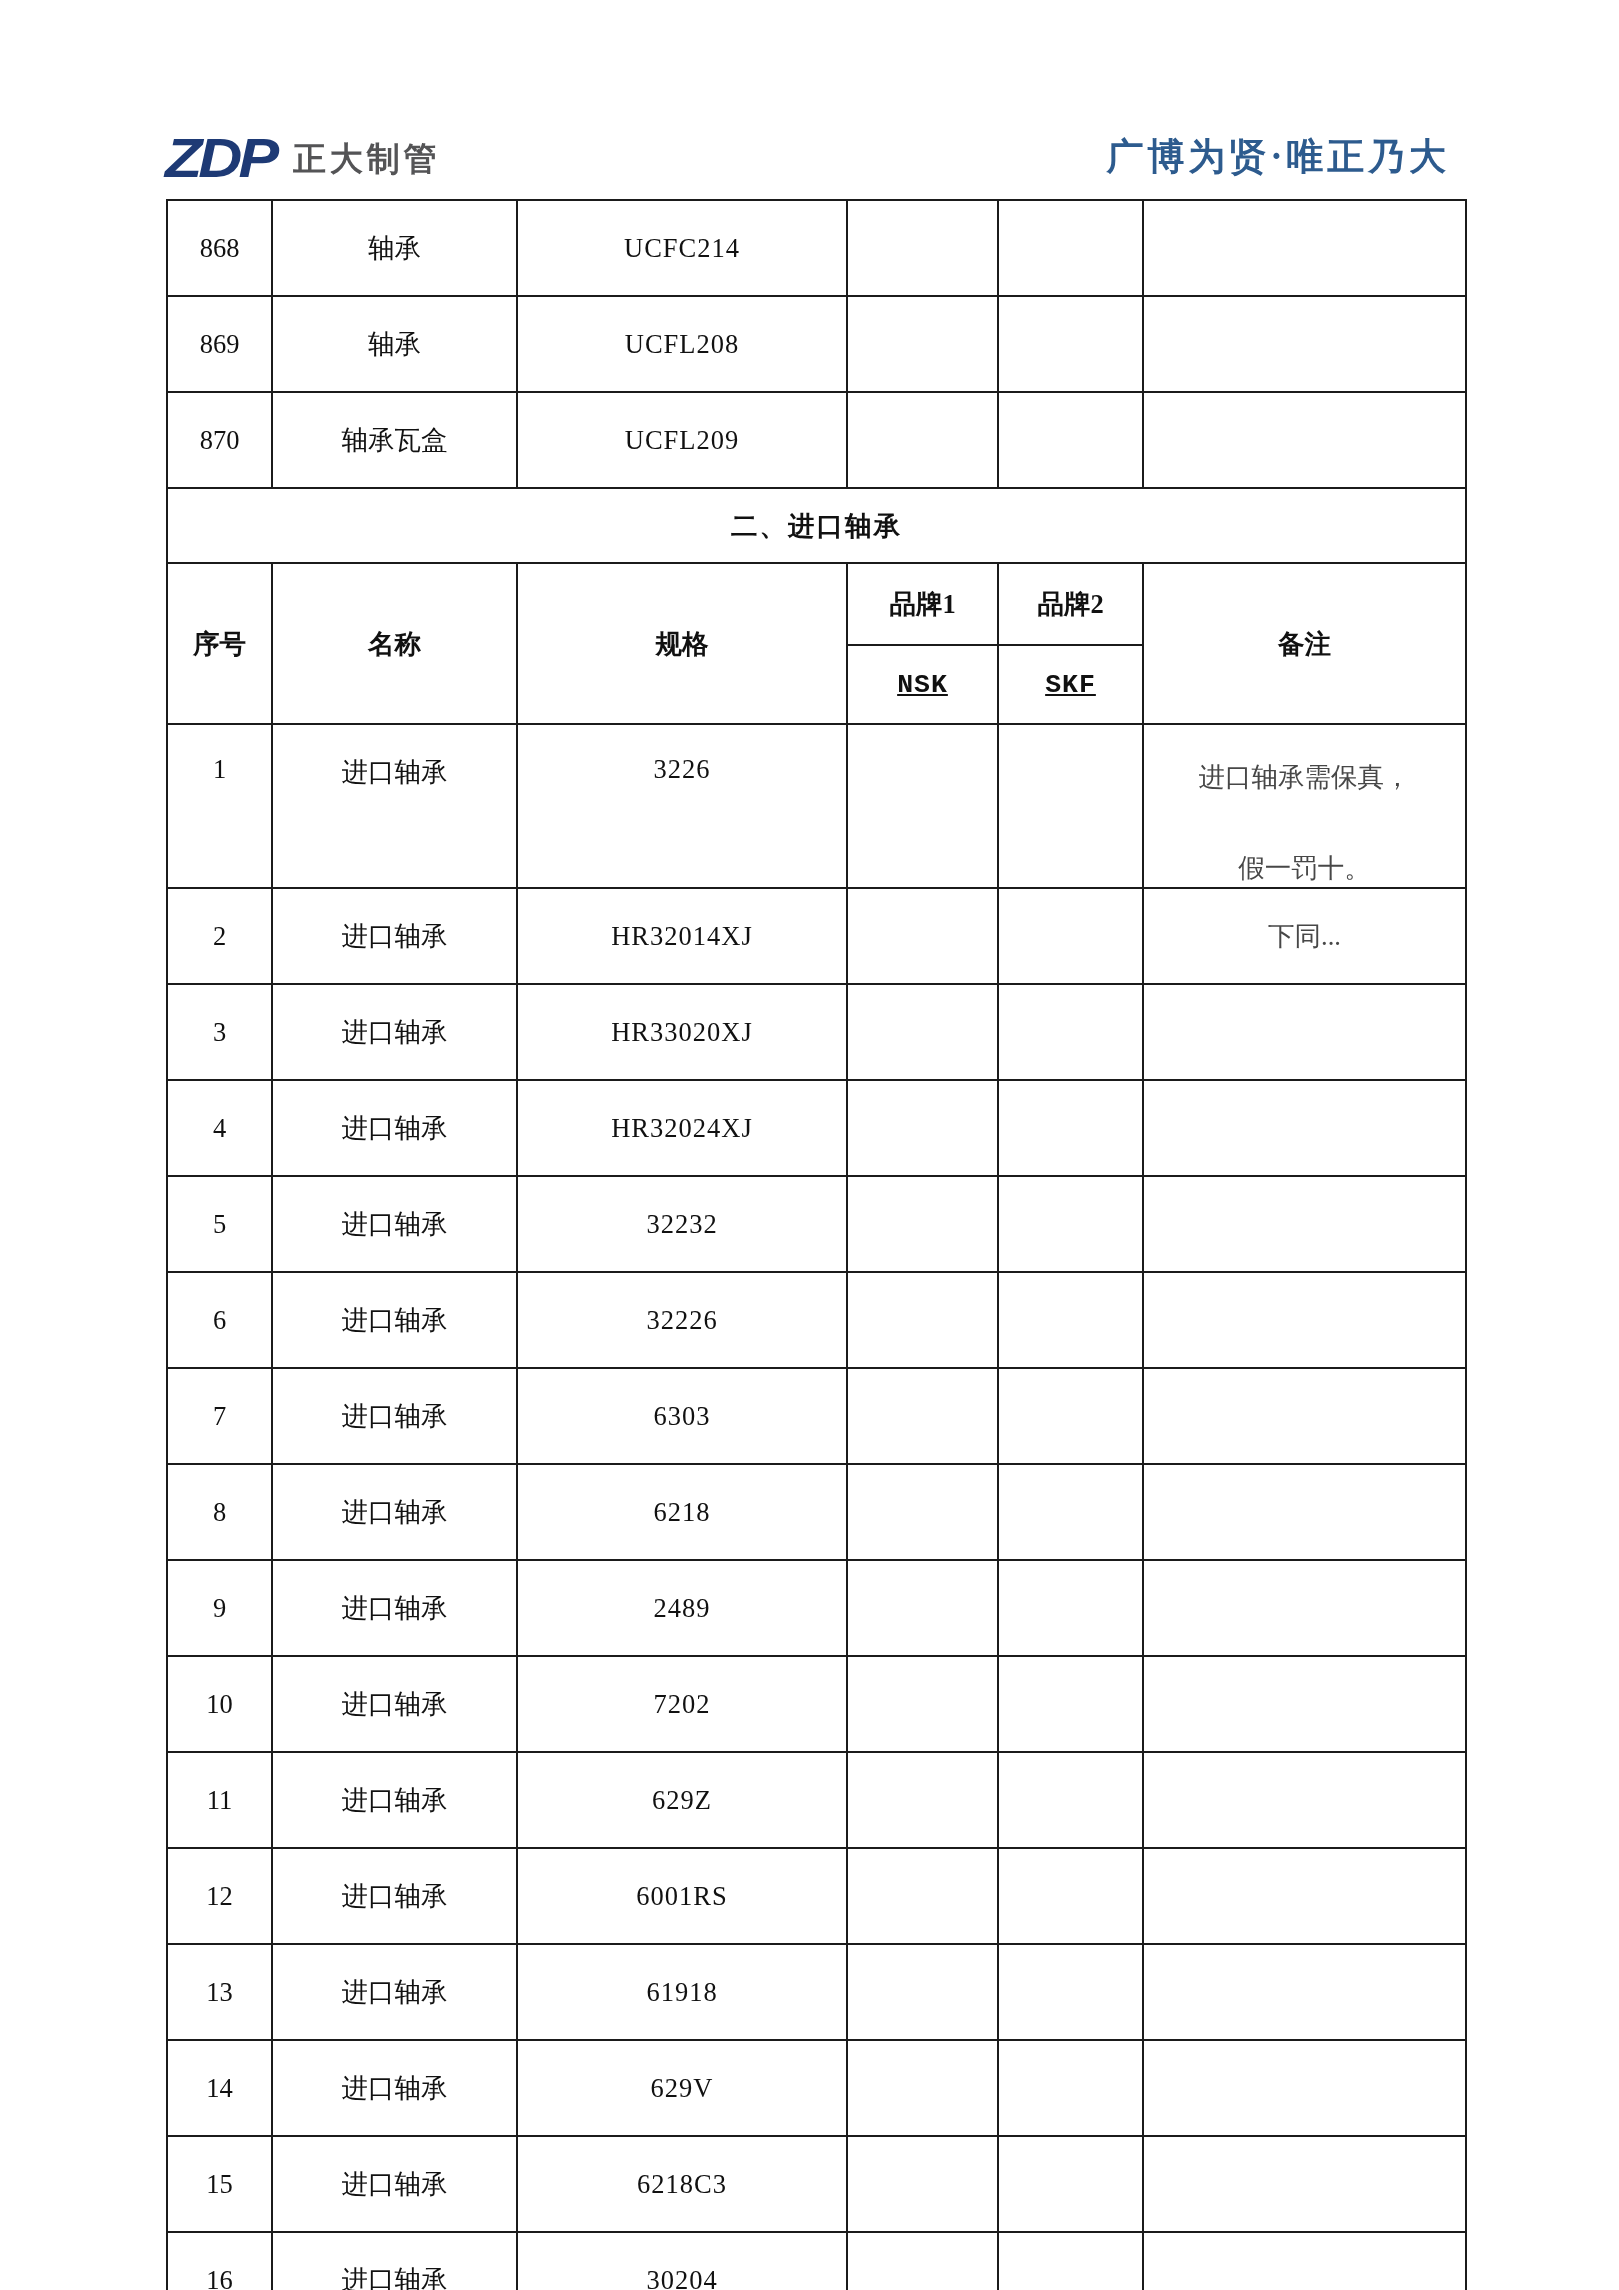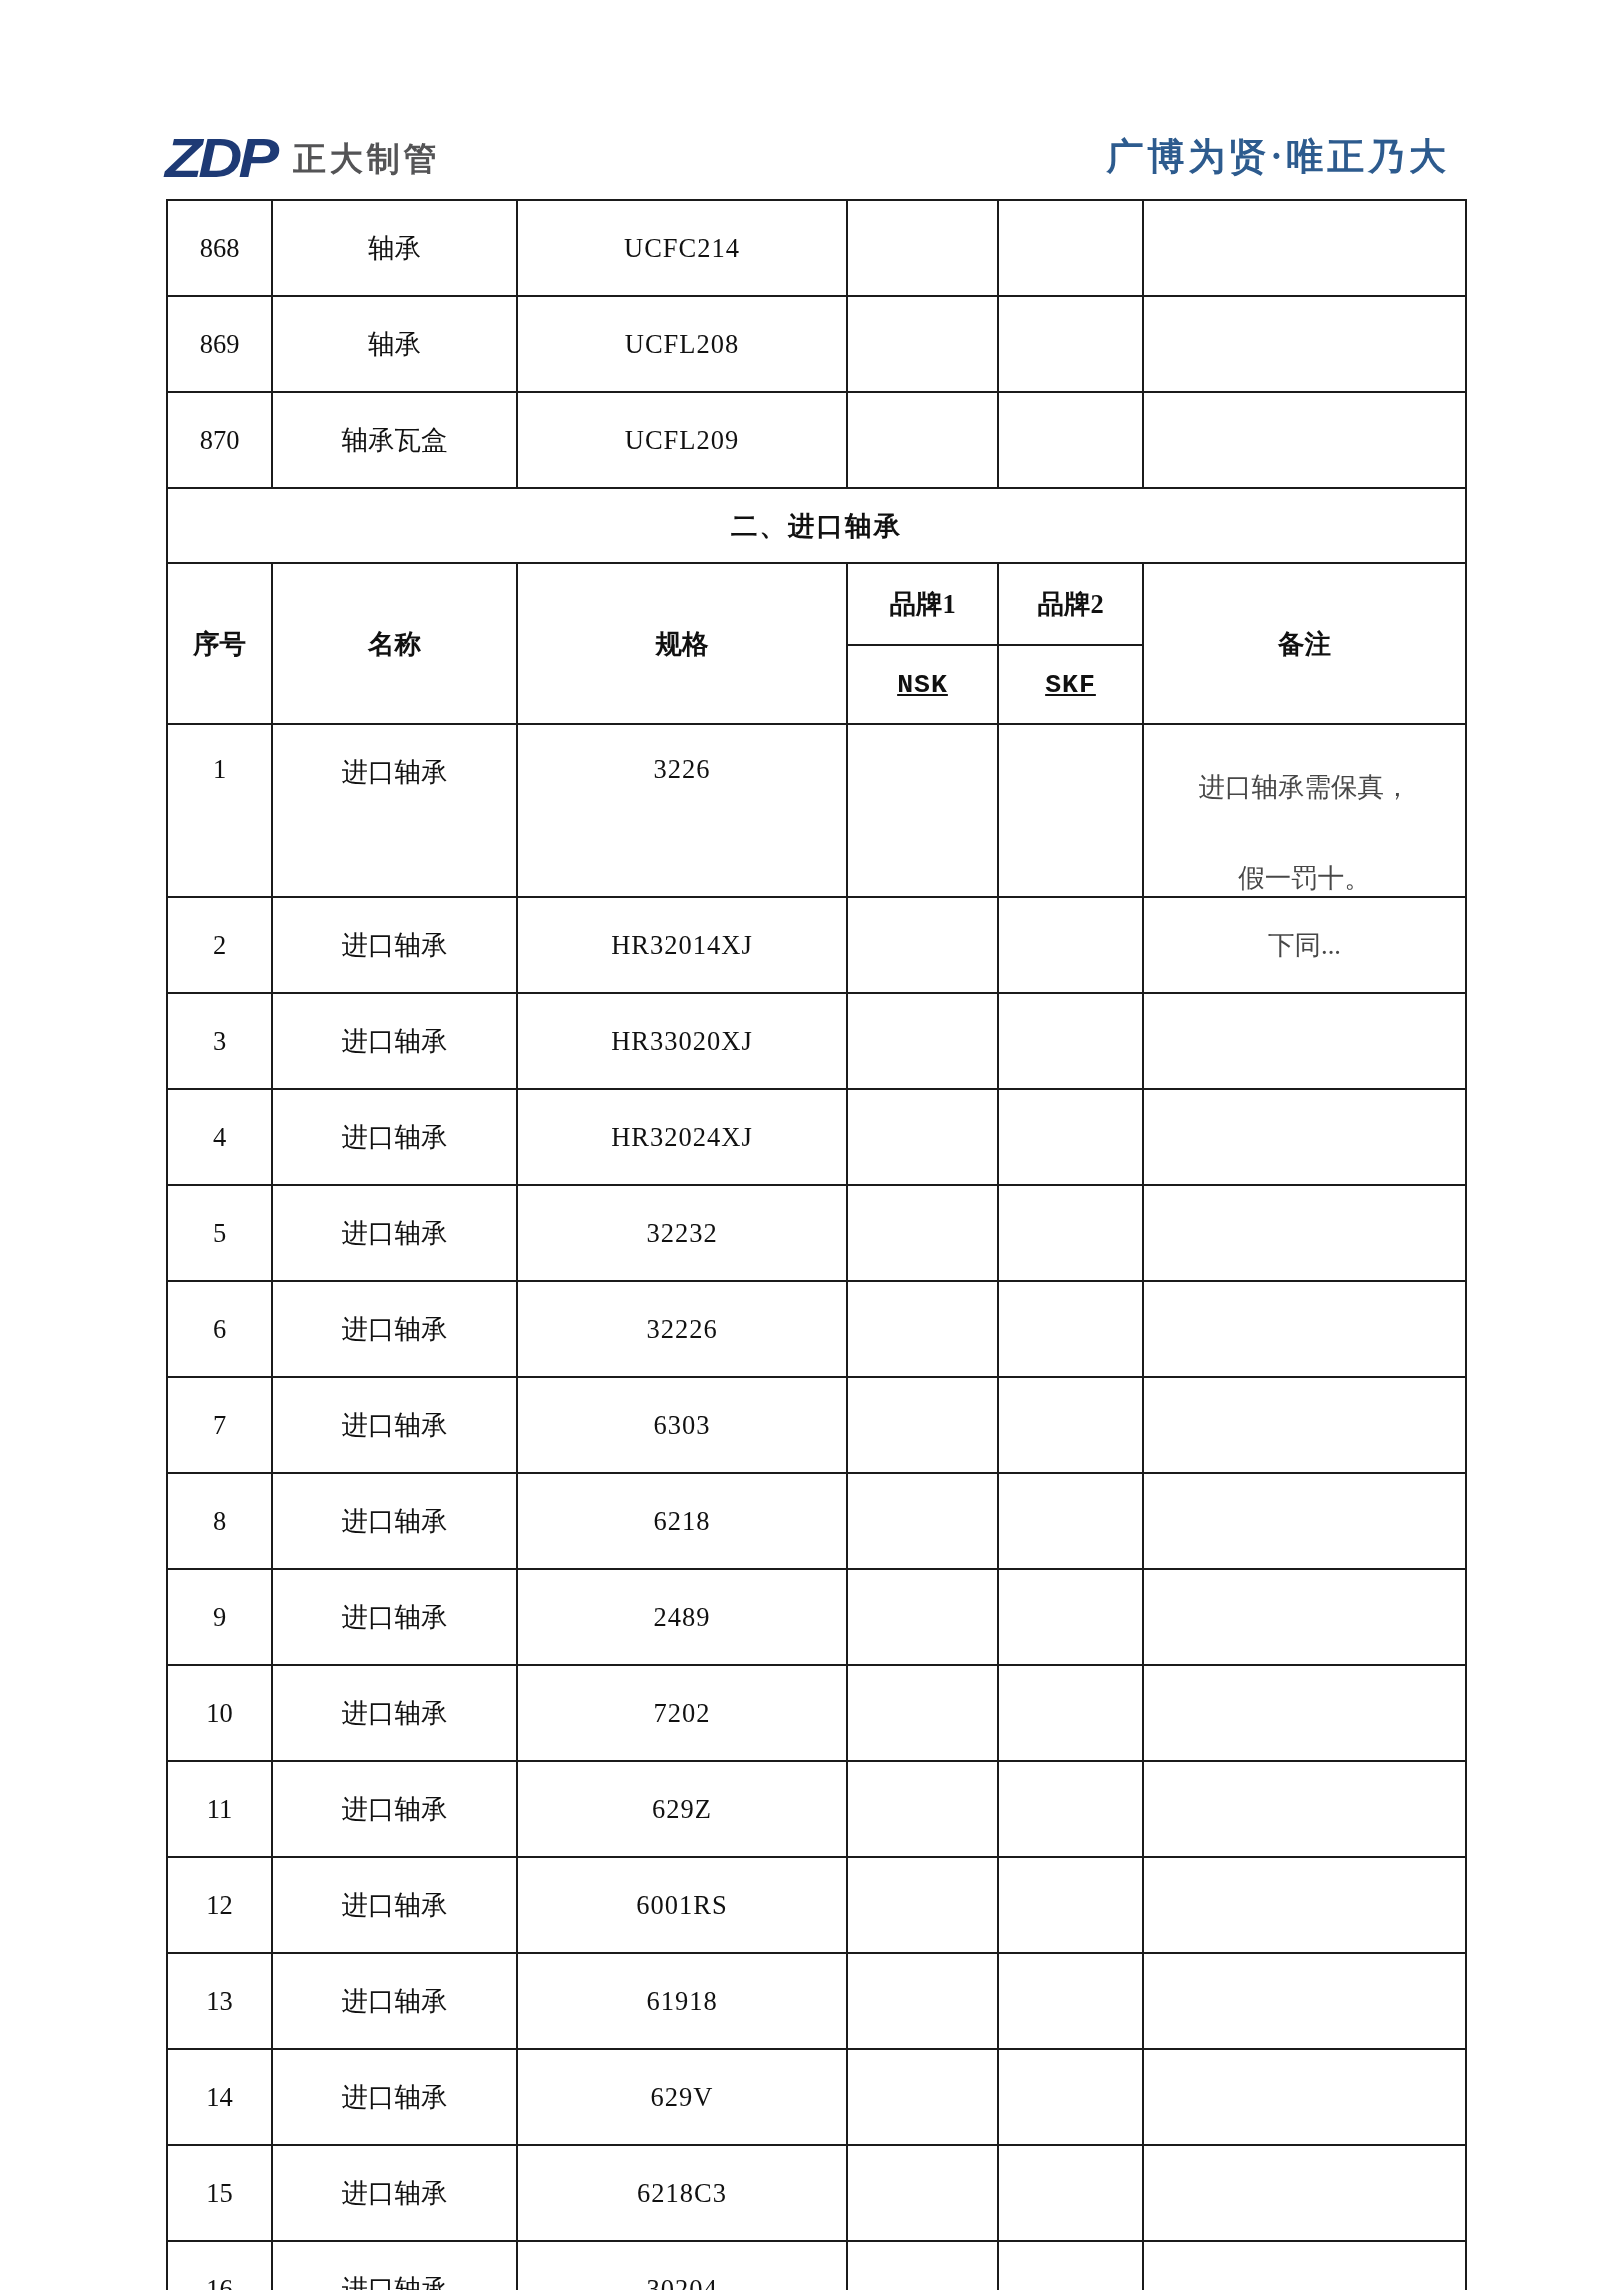--- a/index.html
+++ b/index.html
@@ -62,21 +62,21 @@
   tr.r-tall{height:164px;}
   td.section-cell{font-weight:700;font-size:30px;letter-spacing:2px;}
   td.head{font-weight:700;font-size:28px;}
   td.brandval{font-weight:700;font-size:26.5px;letter-spacing:1px;
               font-family:"Liberation Mono","DejaVu Sans Mono",monospace;text-decoration:underline;}
   td.spec{font-size:25.5px;letter-spacing:1px;}
   td.remark{color:#474747;}
   
   tr.r-tall td{vertical-align:top;}
   tr.r-tall td .toppad{padding-top:29px;}
-  tr.r-tall td.remark .line1{padding-top:44px;}
+  tr.r-tall td.remark .line1{padding-top:34px;}
   tr.r-tall td.remark .line2{padding-top:55px;}
   
   .pageno{
     position:absolute;left:166px;top:2115px;width:1300px;
     text-align:center;font-size:26.5px;color:#222;
   }
 </style>
 </head>
 <body>
 

